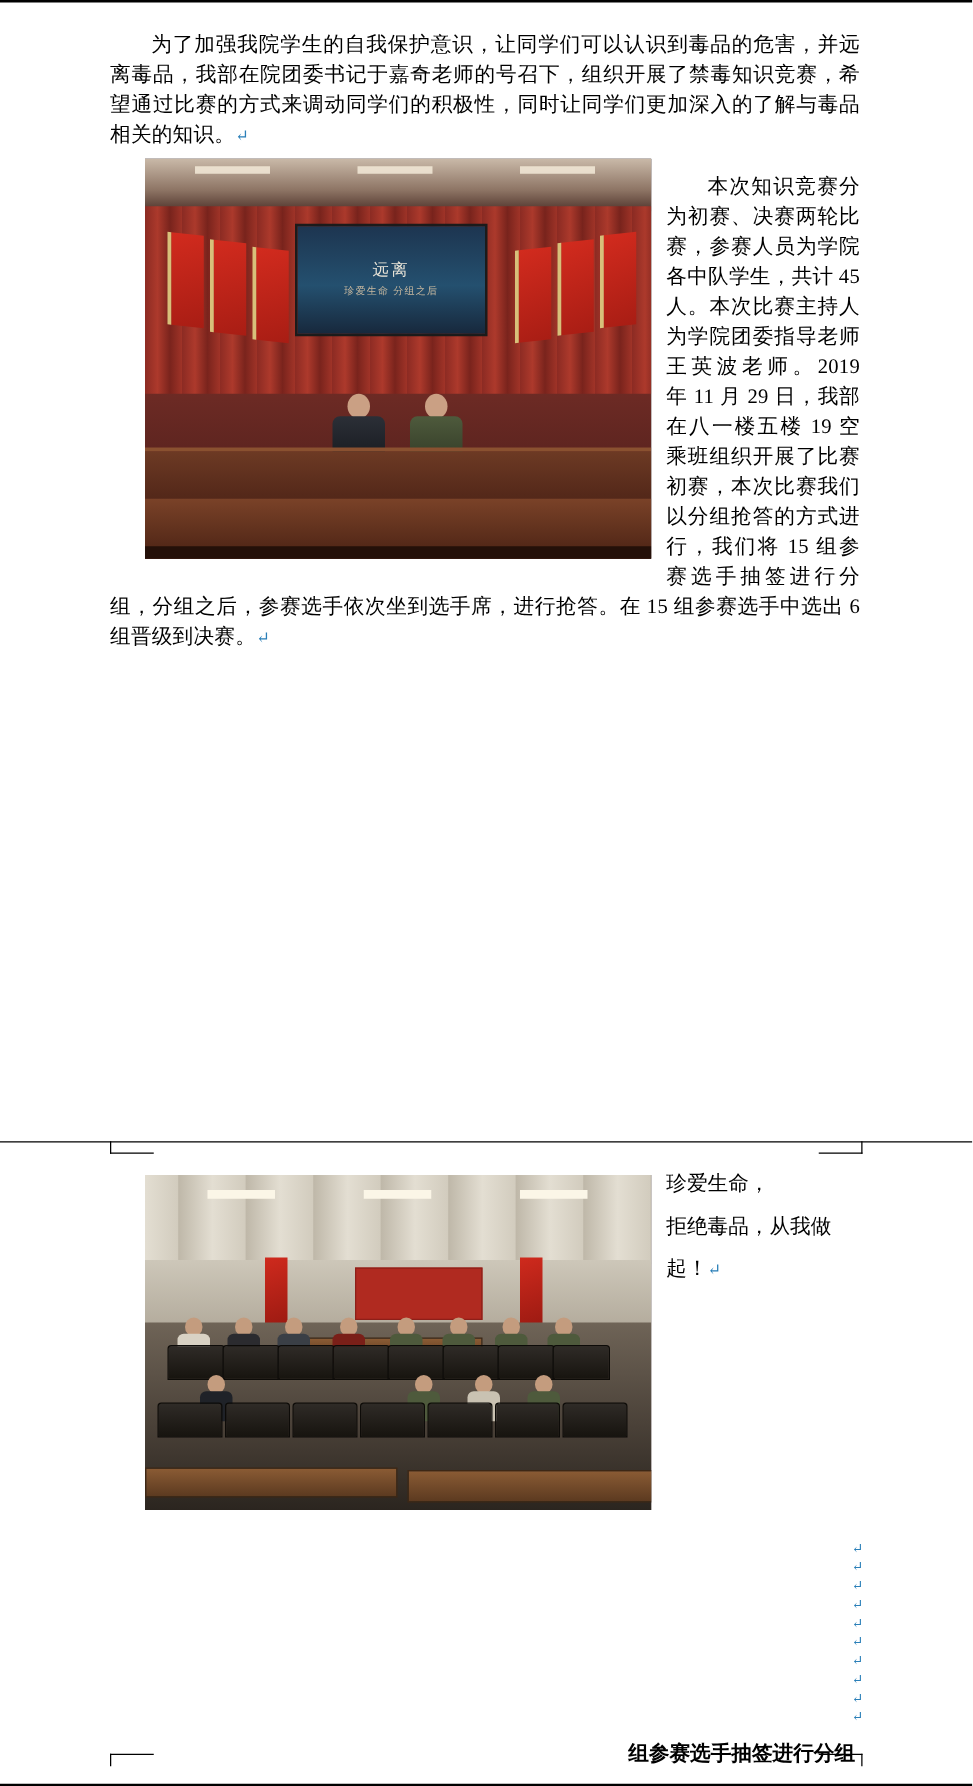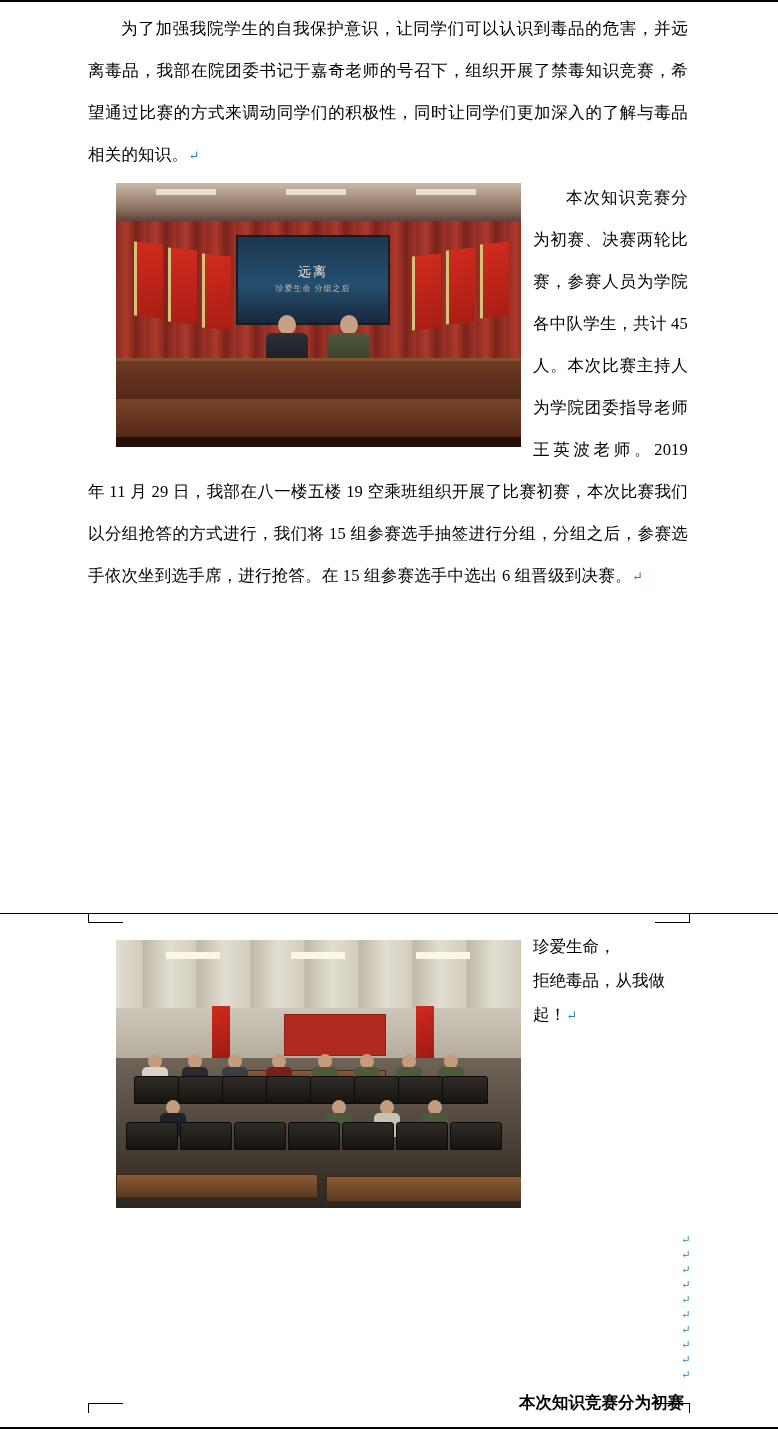--- a/index.html
+++ b/index.html
@@ -32,38 +32,38 @@
     height: 2px;
     background: #000000;
   }
   .content {
     position: absolute;
     top: 8px;
     left: 88px;
     width: 600px;
   }
   p.para {
-    margin: 0 0 0 0;
+    margin: 16px 0 0 0;
     font-size: 16.5px;
-    line-height: 42px;
+    line-height: 24px;
     text-align: justify;
     text-justify: inter-ideograph;
     text-indent: 2em;
     letter-spacing: 0.2px;
   }
   .pilcrow {
     color: #2a7fb8;
     font-size: 13px;
     vertical-align: baseline;
   }
   
   .img-wrap-left {
     float: left;
     width: 405px;
-    height: 264px;
+    height: 320px;
     margin: 6px 12px 4px 28px;
     border-radius: 16px;
   }
   .photo {
     position: relative;
     overflow: hidden;
     width: 100%;
     height: 100%;
     background: #2b1a18;
   }
@@ -389,18 +389,18 @@
     <div>↵</div>
     <div>↵</div>
     <div>↵</div>
     <div>↵</div>
     <div>↵</div>
     <div>↵</div>
     <div>↵</div>
     <div>↵</div>
   </div>
 
-  <div class="sig" style="position:absolute; left:0; right:88px; top:1388px;">本次知识竞赛分为初赛</div>
+  <div class="sig" style="position:absolute; left:0; right:88px; top:1388px;">组参赛选手抽签进行分组</div>
 
   <div class="corner bl" style="left:88px;  bottom:16px;"></div>
   <div class="corner br" style="right:88px; bottom:16px;"></div>
 
 </div>
 
 </body></html>

